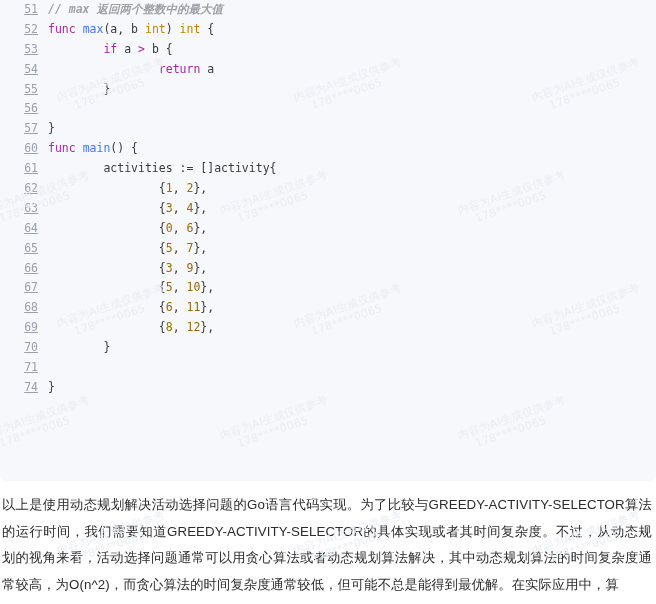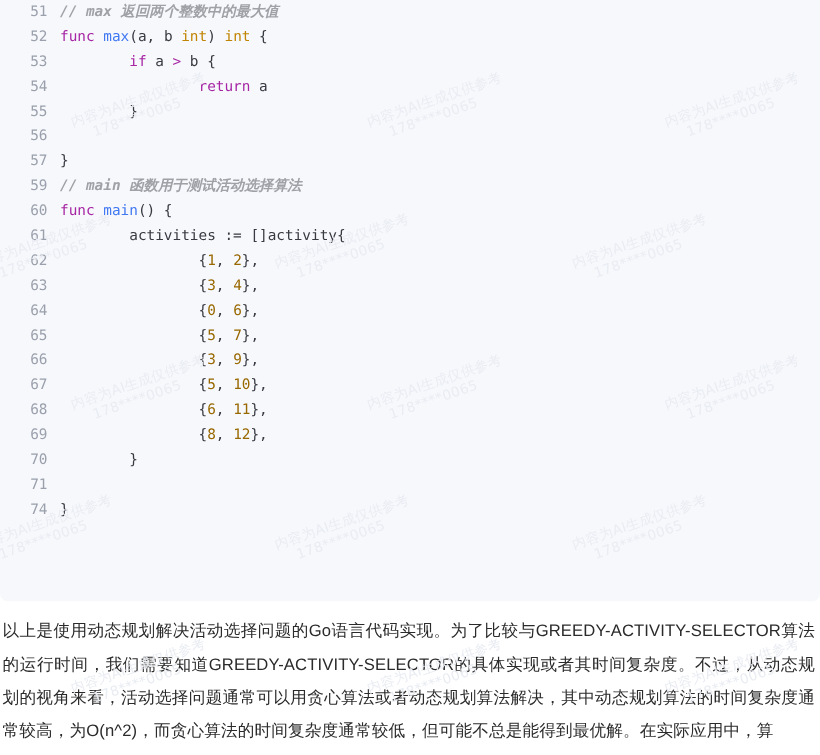--- a/index.html
+++ b/index.html
@@ -66,20 +66,21 @@
   .ln {
     position: absolute;
     left: 0;
     top: 0;
     width: 38px;
     text-align: right;
     color: #9aa0ac;
     font-family: "DejaVu Sans Mono", "Liberation Mono", monospace;
     font-size: 11.5px;
     user-select: none;
+    text-decoration: underline;
   }
   .code-text {
     position: absolute;
     left: 48px;
     top: 0;
     color: #383a42;
   }
 
   
   .t-cmt  { color: #a0a1a7; font-style: italic; font-weight: bold; }
@@ -116,21 +117,20 @@
 
 <div id="code-block">
   <div id="code-lines">
       <div class="code-line"><span class="ln">51</span><span class="code-text"><span class="t-cmt">// max </span><span class="t-cmt">返回两个整数中的最大值</span></span></div>
       <div class="code-line"><span class="ln">52</span><span class="code-text"><span class="t-kw">func </span><span class="t-fn">max</span><span class="t-pln">(a, b </span><span class="t-typ">int</span><span class="t-pln">) </span><span class="t-typ">int</span><span class="t-pln"> {</span></span></div>
       <div class="code-line"><span class="ln">53</span><span class="code-text"><span class="t-pln">        </span><span class="t-kw">if</span><span class="t-pln"> a </span><span class="t-op">&gt;</span><span class="t-pln"> b {</span></span></div>
       <div class="code-line"><span class="ln">54</span><span class="code-text"><span class="t-pln">                </span><span class="t-kw">return</span><span class="t-pln"> a</span></span></div>
       <div class="code-line"><span class="ln">55</span><span class="code-text"><span class="t-pln">        }</span></span></div>
       <div class="code-line"><span class="ln">56</span></div>
       <div class="code-line"><span class="ln">57</span><span class="code-text"><span class="t-pln">}</span></span></div>
-      <div class="code-line"><span class="ln">59</span><span class="code-text"><span class="t-cmt">// main </span><span class="t-cmt">函数用于测试活动选择算法</span></span></div>
       <div class="code-line"><span class="ln">60</span><span class="code-text"><span class="t-kw">func </span><span class="t-fn">main</span><span class="t-pln">() {</span></span></div>
       <div class="code-line"><span class="ln">61</span><span class="code-text"><span class="t-pln">        activities := []activity{</span></span></div>
       <div class="code-line"><span class="ln">62</span><span class="code-text"><span class="t-pln">                {</span><span class="t-num">1</span><span class="t-pln">, </span><span class="t-num">2</span><span class="t-pln">},</span></span></div>
       <div class="code-line"><span class="ln">63</span><span class="code-text"><span class="t-pln">                {</span><span class="t-num">3</span><span class="t-pln">, </span><span class="t-num">4</span><span class="t-pln">},</span></span></div>
       <div class="code-line"><span class="ln">64</span><span class="code-text"><span class="t-pln">                {</span><span class="t-num">0</span><span class="t-pln">, </span><span class="t-num">6</span><span class="t-pln">},</span></span></div>
       <div class="code-line"><span class="ln">65</span><span class="code-text"><span class="t-pln">                {</span><span class="t-num">5</span><span class="t-pln">, </span><span class="t-num">7</span><span class="t-pln">},</span></span></div>
       <div class="code-line"><span class="ln">66</span><span class="code-text"><span class="t-pln">                {</span><span class="t-num">3</span><span class="t-pln">, </span><span class="t-num">9</span><span class="t-pln">},</span></span></div>
       <div class="code-line"><span class="ln">67</span><span class="code-text"><span class="t-pln">                {</span><span class="t-num">5</span><span class="t-pln">, </span><span class="t-num">10</span><span class="t-pln">},</span></span></div>
       <div class="code-line"><span class="ln">68</span><span class="code-text"><span class="t-pln">                {</span><span class="t-num">6</span><span class="t-pln">, </span><span class="t-num">11</span><span class="t-pln">},</span></span></div>
       <div class="code-line"><span class="ln">69</span><span class="code-text"><span class="t-pln">                {</span><span class="t-num">8</span><span class="t-pln">, </span><span class="t-num">12</span><span class="t-pln">},</span></span></div>

